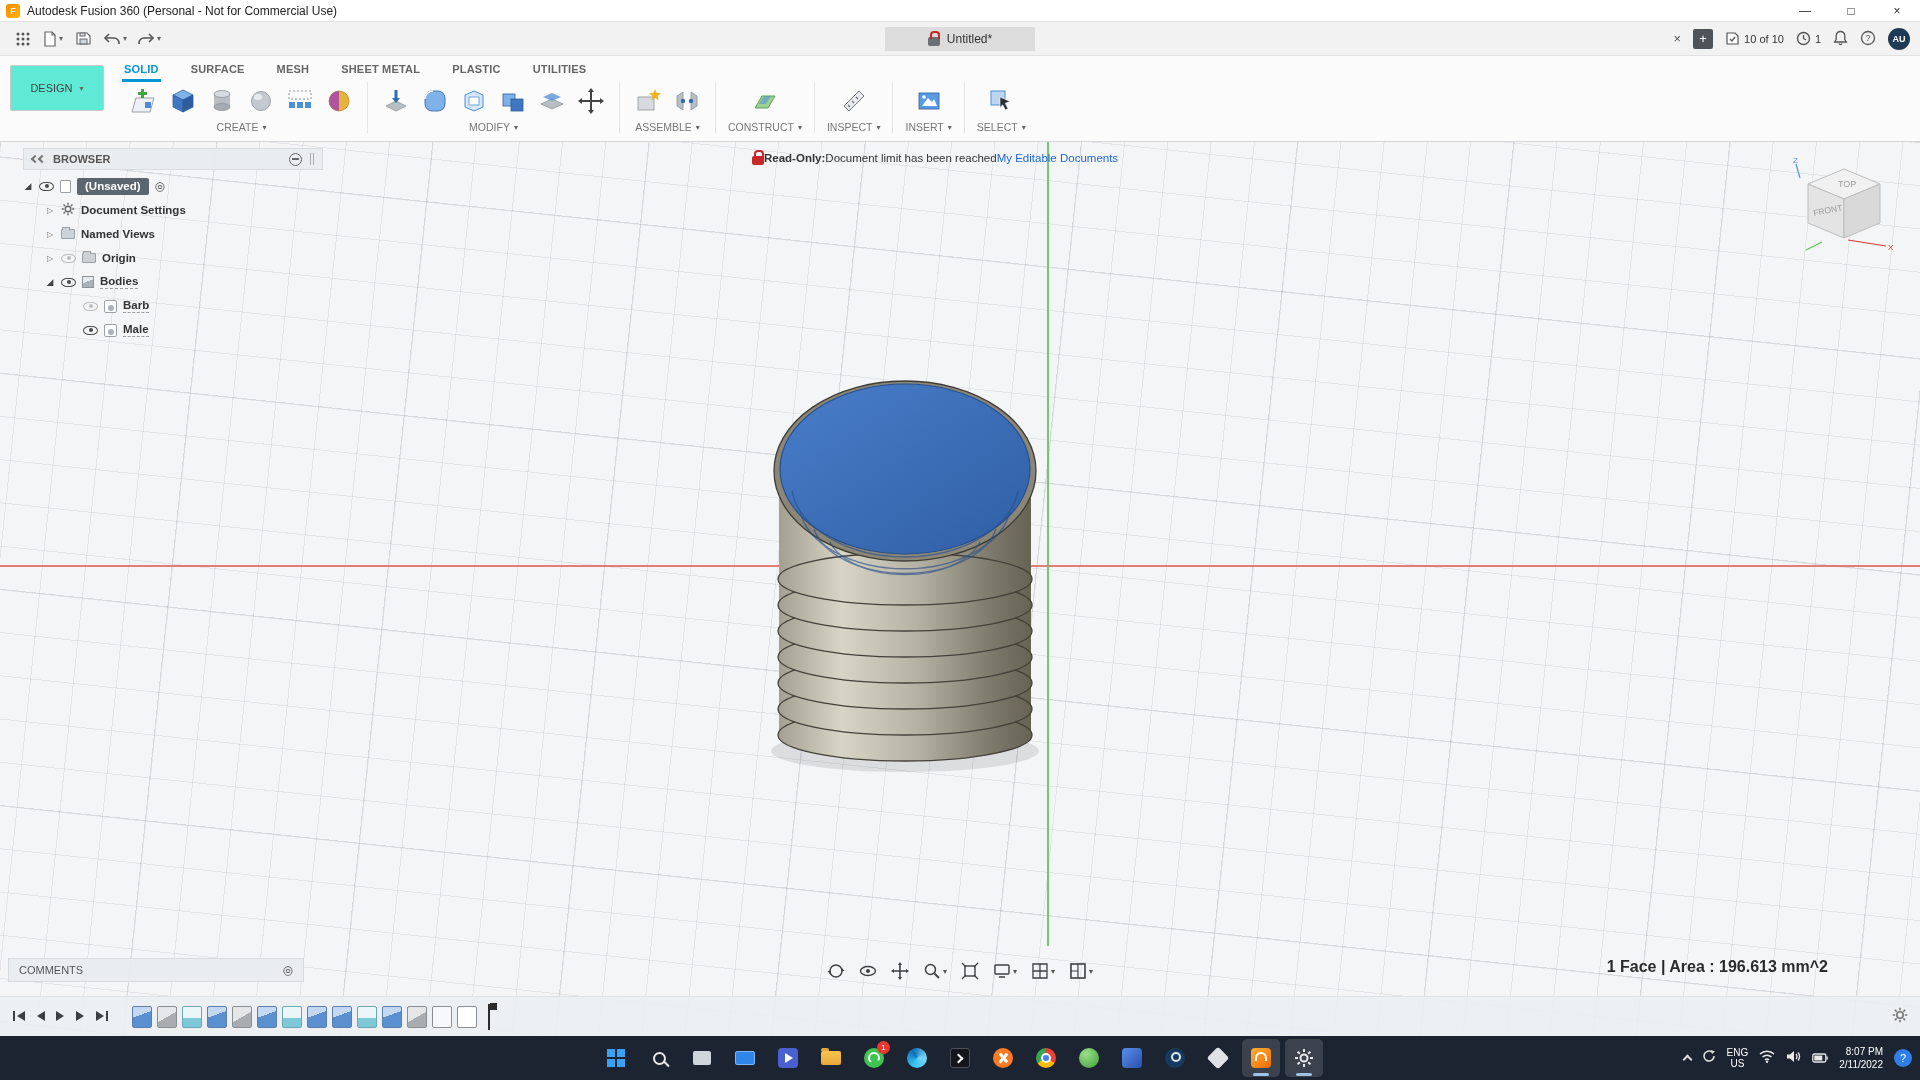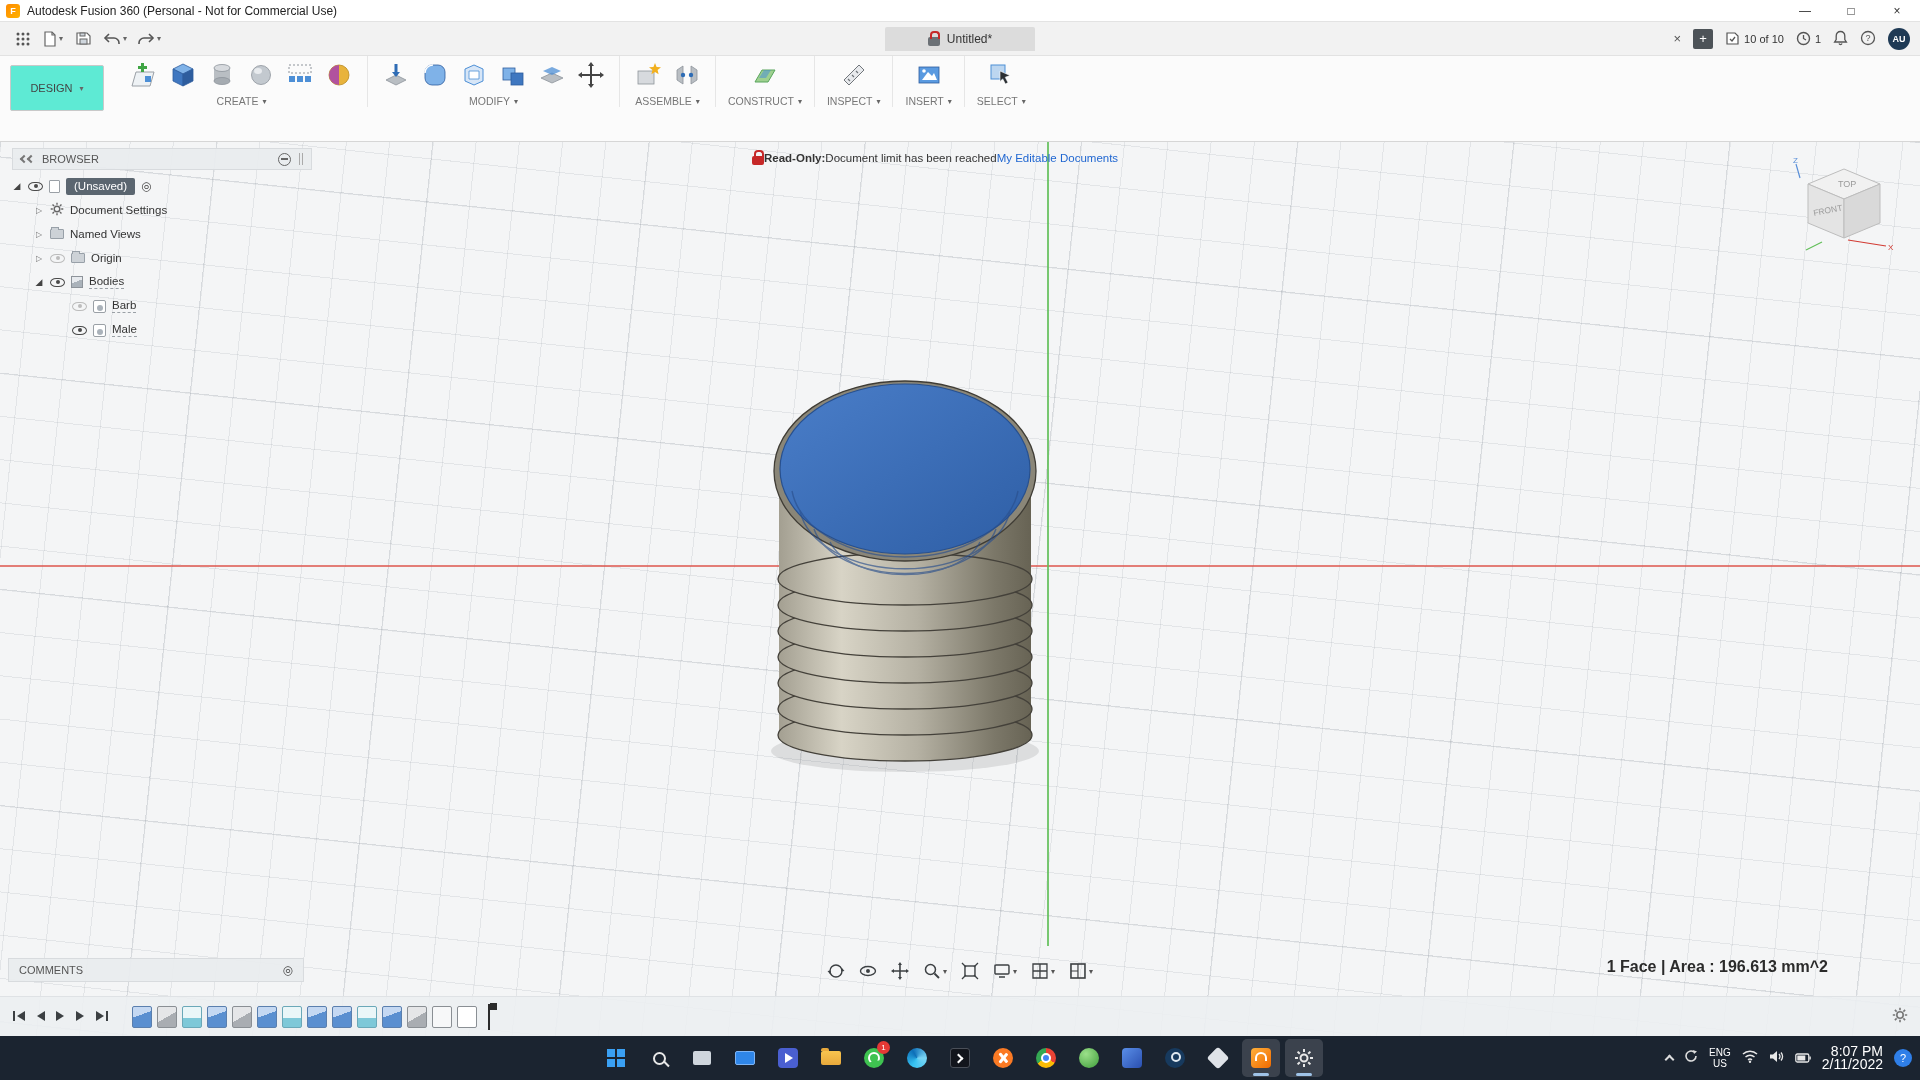--- a/index.html
+++ b/index.html
@@ -63,21 +63,21 @@
   
   .banner { position:absolute; top:4px; left:752px; height:24px; display:flex; align-items:center; gap:0;
     font-size:11.5px; color:#333; }
   .lock { width:12px; height:9px; background:#c62828; border-radius:2px; position:relative; margin-top:5px; }
   .lock::before { content:''; position:absolute; top:-6px; left:2px; width:6px; height:6px;
     border:2px solid #c62828; border-bottom:none; border-radius:4px 4px 0 0; }
   .banner b { font-weight:bold; }
   .banner a { color:#1f66d1; text-decoration:none; }
 
   
-  .browser { position:absolute; top:6px; left:12px; width:300px; font-size:11.5px; color:#333; }
+  .browser { position:absolute; top:6px; left:23px; width:300px; font-size:11.5px; color:#333;font-weight:bold; }
   .b-head { height:22px; background:rgba(233,236,238,.95); border:1px solid #d8dbde; display:flex;
     align-items:center; gap:8px; padding:0 8px; color:#555; font-size:11px; }
   .chevs { display:flex; gap:1px; }
   .chev { width:6px; height:6px; border-left:2px solid #777; border-bottom:2px solid #777;
     transform:rotate(45deg); }
   .b-head-spacer { flex:1; }
   .minus-circle { width:13px; height:13px; border-radius:50%; border:1.4px solid #666; position:relative; }
   .minus-circle::after { content:''; position:absolute; left:2px; right:2px; top:4.5px; height:1.6px; background:#666; }
   .grip { width:4px; height:12px; border-left:1.5px solid #aaa; border-right:1.5px solid #aaa; }
   .b-rows { padding-top:4px; }
@@ -147,21 +147,21 @@
   .tb-item { width:38px; height:38px; border-radius:5px; display:grid; place-items:center; position:relative; }
   .tb-item.active { background:rgba(255,255,255,.14); }
   .tb-item.active::after { content:''; position:absolute; bottom:1px; left:50%; transform:translateX(-50%);
     width:16px; height:3px; border-radius:2px; background:#9fc3e8; }
   .wa-badge { position:absolute; top:2px; right:3px; min-width:13px; height:13px; border-radius:7px;
     background:#e53935; color:#fff; font-size:8px; display:grid; place-items:center; padding:0 2px; }
   .tray { position:absolute; right:8px; display:flex; align-items:center; gap:11px; color:#fff; }
   .tray-chev { width:7px; height:7px; border-left:2px solid #ddd; border-top:2px solid #ddd;
     transform:rotate(45deg); margin-top:3px; }
   .lang { font-size:10px; line-height:11px; text-align:center; }
-  .clockblk { font-size:14px; line-height:13px; text-align:right; }
+  .clockblk { font-size:10px; line-height:13px; text-align:right; }
   .tray-help { width:18px; height:18px; border-radius:50%; background:#2f7fe8; color:#fff; font-size:11px;
     display:grid; place-items:center; }
 
   
   .ic-start { width:18px; height:18px; display:grid; grid-template:8px 8px / 8px 8px; gap:2px; }
   .ic-start span { background:#3aa0f3; }
   .ic-search { width:13px; height:13px; border:2px solid #e8e8e8; border-radius:50%; position:relative; }
   .ic-search::after { content:''; position:absolute; width:7px; height:2px; background:#e8e8e8;
     transform:rotate(45deg); right:-6px; bottom:-2px; }
   .ic-taskview { width:18px; height:14px; background:#cfd6dd; border-radius:2px; }
@@ -295,20 +295,28 @@
       <span class="avatar">AU</span>
     </div>
   </div>
 
   <div class="ribbon">
     <div class="design-btn">
       <span>DESIGN</span>
       <span class="qat-caret">▾</span>
     </div>
     <div class="ribbon-main">
+      <div class="rtabs">
+        <span class="rtab active">SOLID</span>
+        <span class="rtab">SURFACE</span>
+        <span class="rtab">MESH</span>
+        <span class="rtab">SHEET METAL</span>
+        <span class="rtab">PLASTIC</span>
+        <span class="rtab">UTILITIES</span>
+      </div>
       <div class="rtools">
 
         <div class="rgroup">
           <div class="ricons">
             <span class="ritem">
               <svg width="28" height="28" viewBox="0 0 28 28">
                   <polygon points="6,11 24,11 20,25 2,25" fill="#eef2f5" stroke="#9aa0a6"></polygon>
                   <rect x="11" y="2" width="3" height="9" fill="#3fa544"></rect>
                   <rect x="8" y="5" width="9" height="3" fill="#3fa544"></rect>
                   <rect x="15" y="15" width="6" height="6" fill="#4d8fd6"></rect>

